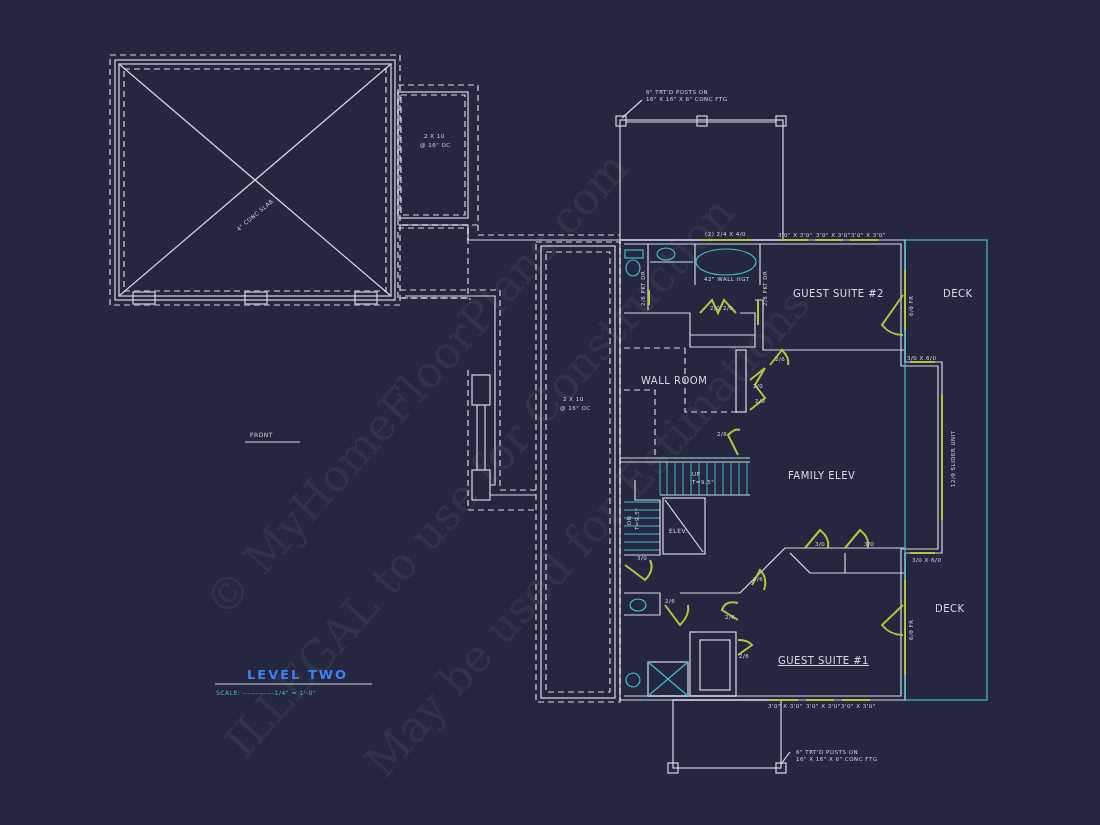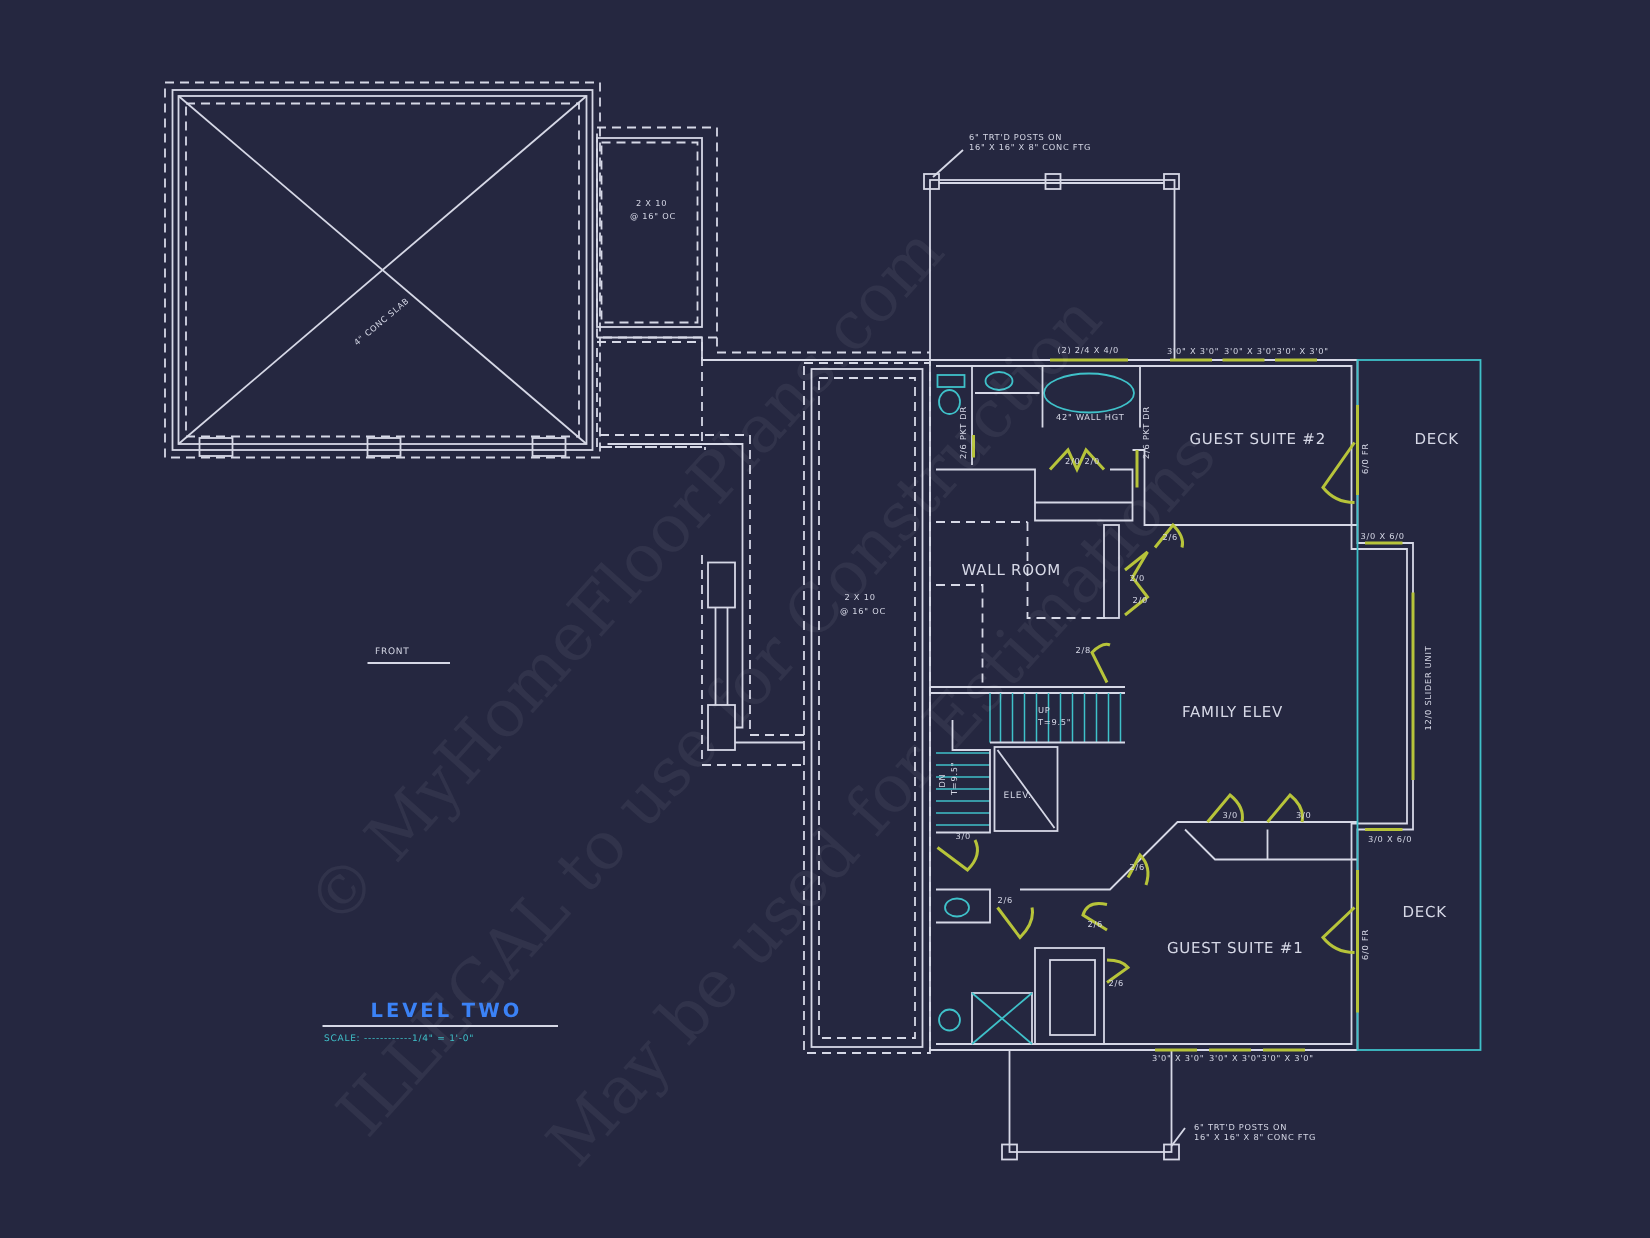--- a/index.html
+++ b/index.html
@@ -170,21 +170,21 @@
   <g fill="#ffffff" fill-opacity="0.06" font-family="DejaVu Serif, serif" font-size="44">
     <text transform="translate(225,620) rotate(-48)">© MyHomeFloorPlans.com</text>
     <text transform="translate(245,760) rotate(-48)">ILLEGAL to use for Construction</text>
     <text transform="translate(385,780) rotate(-48)">May be used for Estimations</text>
   </g>
 </svg>
 
 <div class="lbl room" style="left:793px;top:288px;">GUEST SUITE #2</div>
 <div class="lbl room" style="left:641px;top:375px;">WALL ROOM</div>
 <div class="lbl room" style="left:788px;top:470px;">FAMILY ELEV</div>
-<div class="lbl room" style="left:778px;top:627px;">GUEST SUITE #1</div>
+<div class="lbl room" style="left:778px;top:655px;text-decoration:underline;">GUEST SUITE #1</div>
 <div class="lbl sm" style="left:669px;top:527px;">ELEV.</div>
 <div class="lbl room" style="left:943px;top:288px;">DECK</div>
 <div class="lbl room" style="left:935px;top:603px;">DECK</div>
 
 <div class="lbl title" style="left:247px;top:667px;">LEVEL TWO</div>
 <div class="lbl sm cy" style="left:216px;top:689px;"><span>SCALE:</span> <span>------------</span><span>1/4" = 1'-0"</span></div>
 <div class="lbl sm" style="left:250px;top:431px;">FRONT</div>
 
 <div class="lbl xs" style="left:232px;top:212px;transform:rotate(-40deg);">4" CONC SLAB</div>
 <div class="lbl xs" style="left:424px;top:133px;">2 X 10</div>

